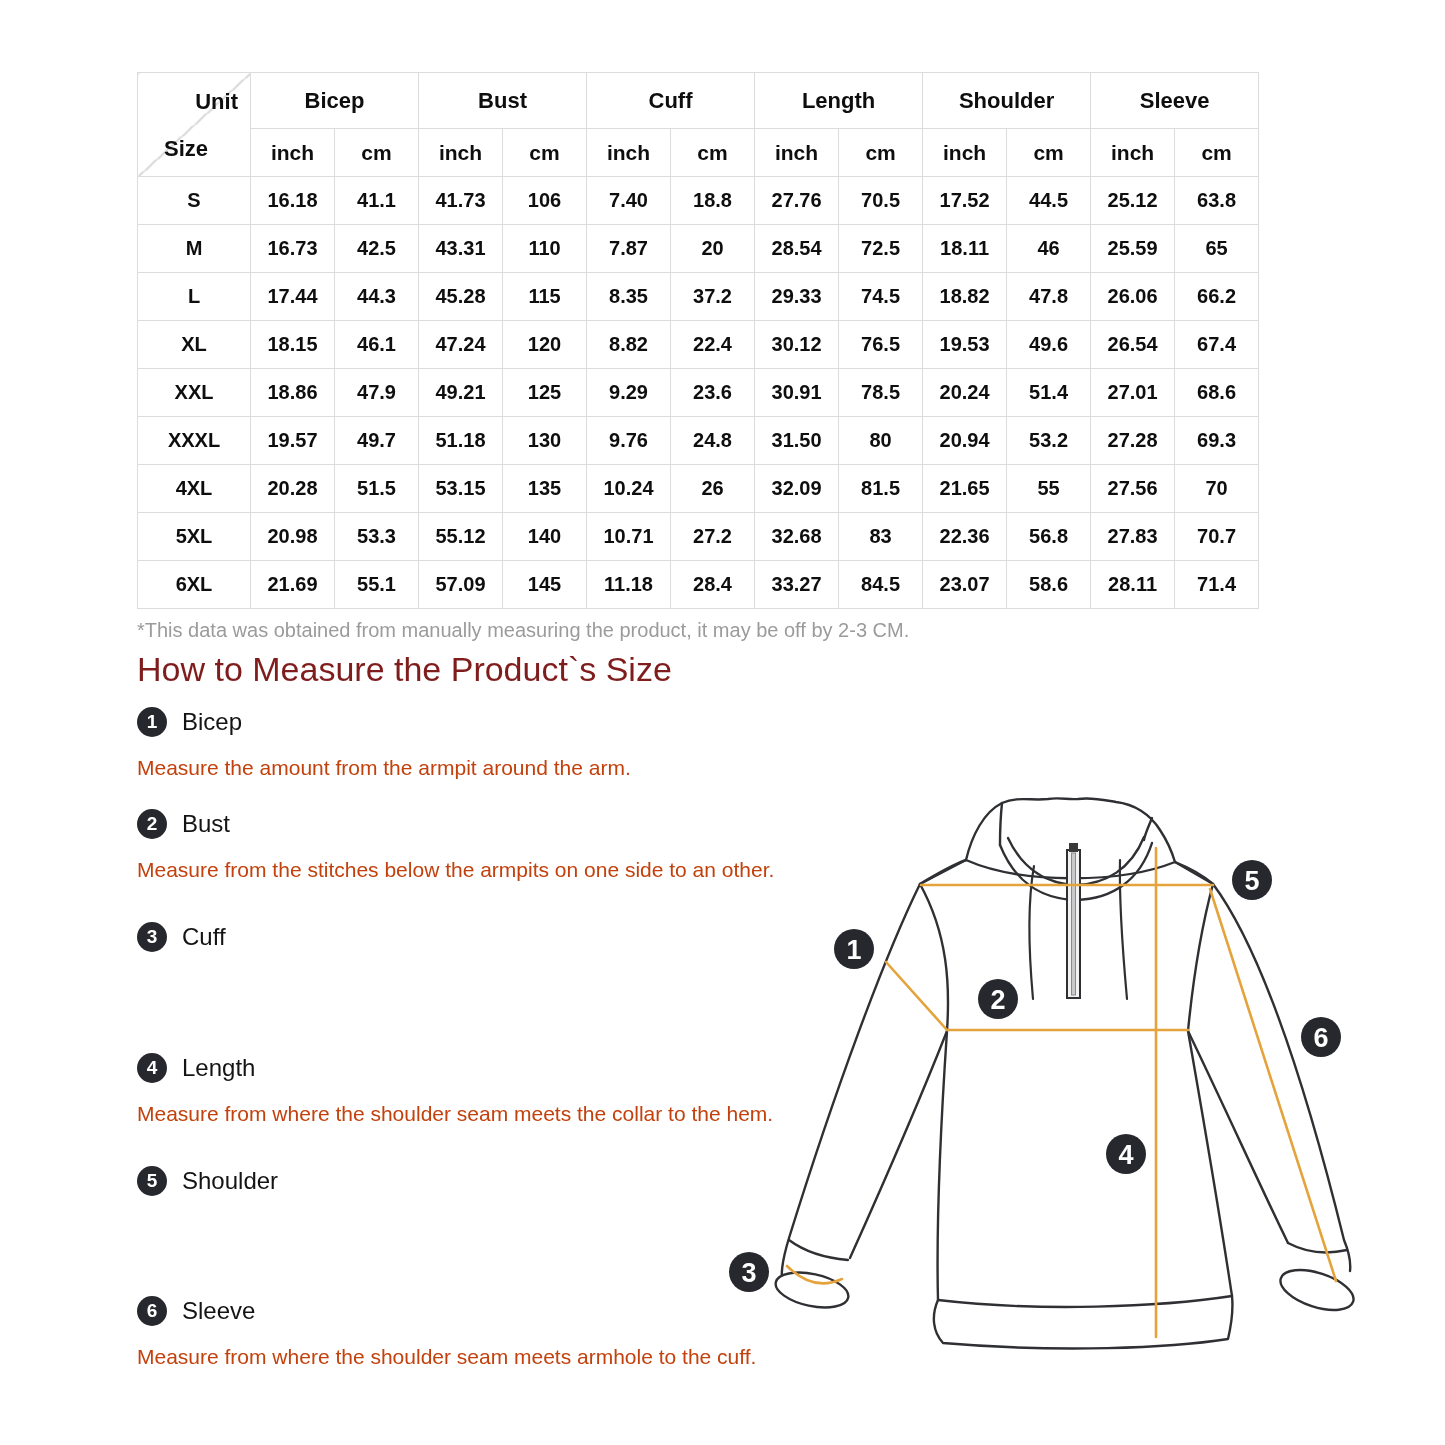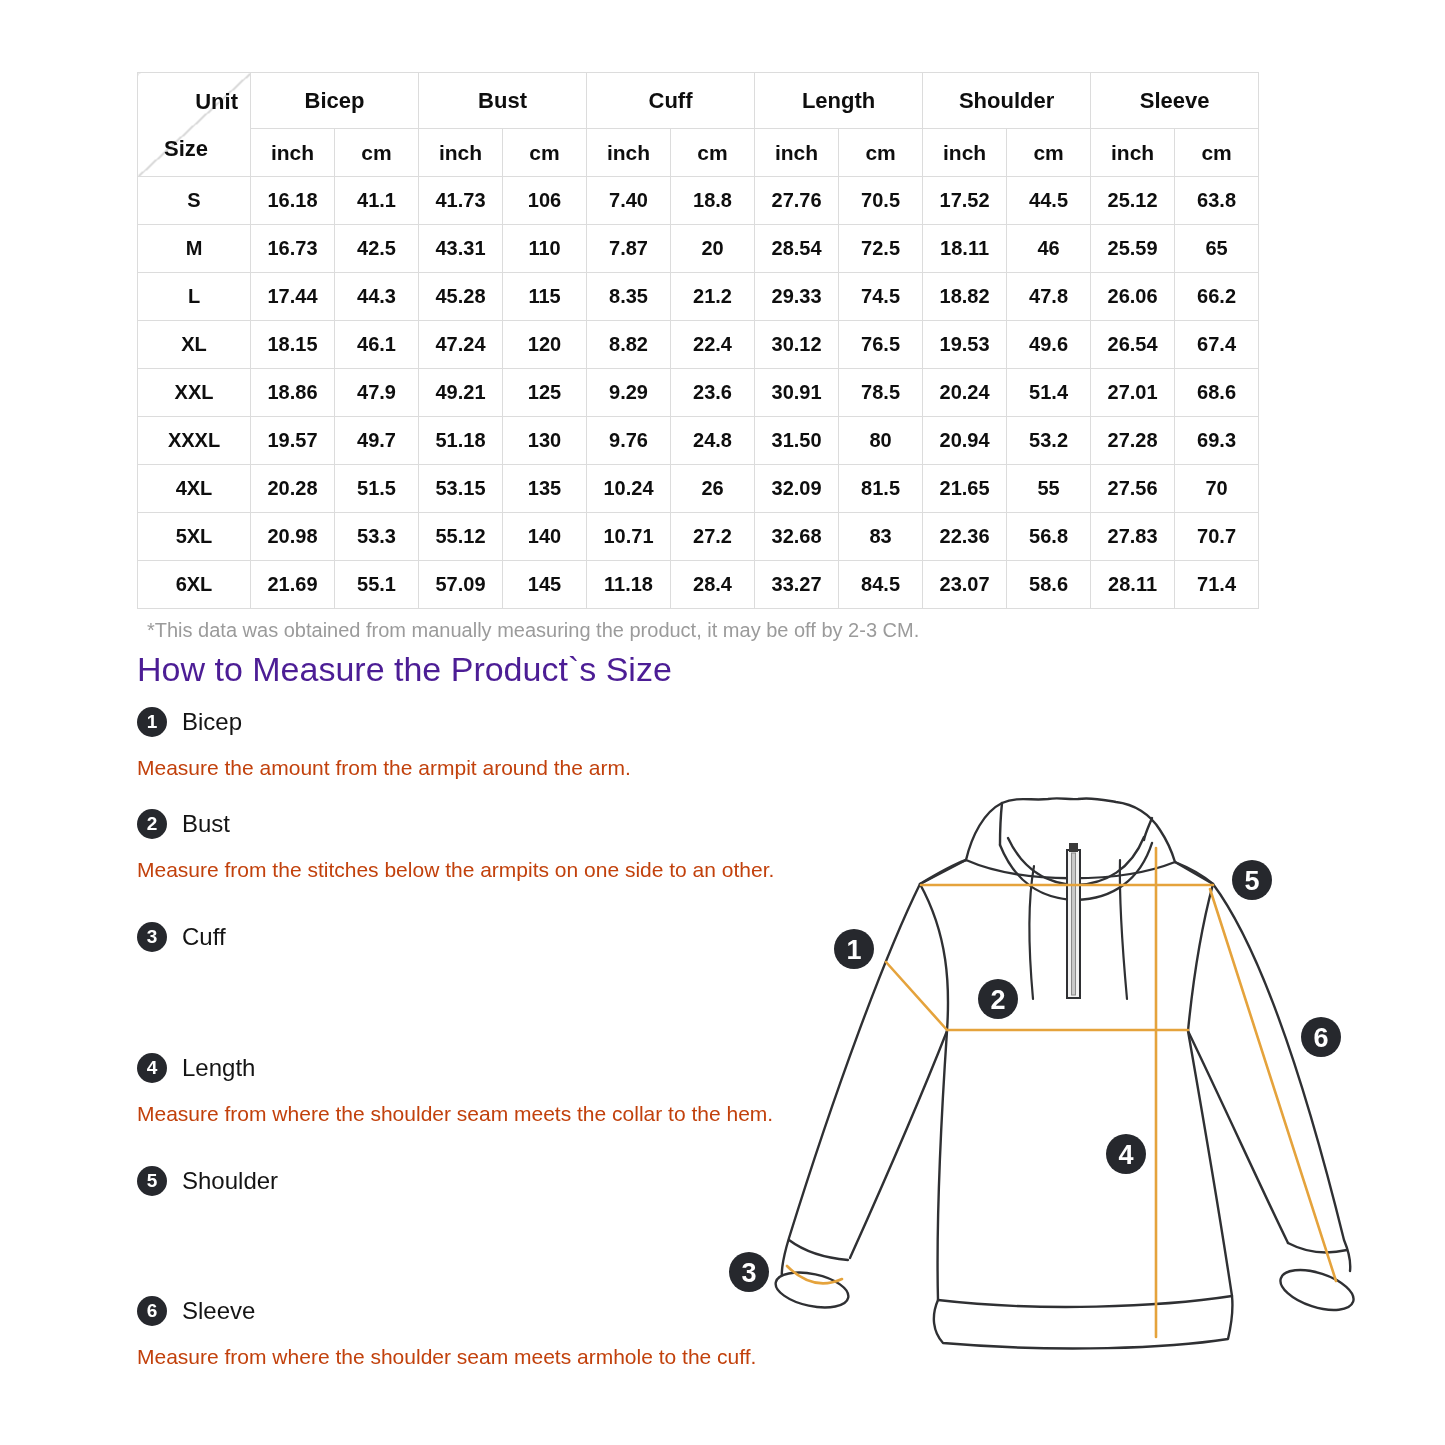--- a/index.html
+++ b/index.html
@@ -13,25 +13,25 @@
     border:1px solid #dcdcdc;text-align:center;vertical-align:middle;
     padding:0;font-weight:bold;color:#0e0e0e;}
   table.size-chart thead tr.groups th{height:55px;font-size:22px;}
   table.size-chart thead tr.units th{height:47px;font-size:21px;}
   table.size-chart tbody td{height:47px;font-size:20px;}
   th.corner{position:relative;
     background:linear-gradient(to bottom right,transparent calc(50% - 1px),#d9d9d9 calc(50% - 1px),#d9d9d9 calc(50% + 1px),transparent calc(50% + 1px));}
   th.corner .corner-top{position:absolute;top:16px;right:12px;font-size:22px;}
   th.corner .corner-bottom{position:absolute;bottom:14px;left:18px;font-size:22px;margin-left:8px;}
 
-  .footnote{position:absolute;left:147px;top:619px;font-size:20px;color:#9b9b9b;}
+  .footnote{position:absolute;left:137px;top:619px;font-size:20px;color:#9b9b9b;}
 
   
   .howto-title{position:absolute;left:137px;top:650px;font-size:34px;font-weight:400;
-    color:#4c1d95;letter-spacing:0;}
+    color:#7f1d1d;letter-spacing:0;}
   .section{position:absolute;left:137px;width:700px;}
   .sec-head{display:flex;align-items:center;gap:15px;height:30px;}
   .badge{width:30px;height:30px;border-radius:50%;background:#26282d;color:#ffffff;
     font-size:19px;font-weight:bold;display:flex;align-items:center;justify-content:center;
     flex:0 0 30px;}
   .sec-label{font-size:24px;color:#141414;}
   .sec-desc{margin:17px 0 0 0;font-size:21px;line-height:27px;color:#c2410c;white-space:pre-line;}
 
   
   svg.hoodie{position:absolute;left:700px;top:780px;width:745px;height:665px;}
@@ -122,21 +122,21 @@
           <td>25.59</td>
           <td>65</td>
         </tr>
         <tr>
           <td>L</td>
           <td>17.44</td>
           <td>44.3</td>
           <td>45.28</td>
           <td>115</td>
           <td>8.35</td>
-          <td>21.2</td>
+          <td>37.2</td>
           <td>29.33</td>
           <td>74.5</td>
           <td>18.82</td>
           <td>47.8</td>
           <td>26.06</td>
           <td>66.2</td>
         </tr>
         <tr>
           <td>XL</td>
           <td>18.15</td>

